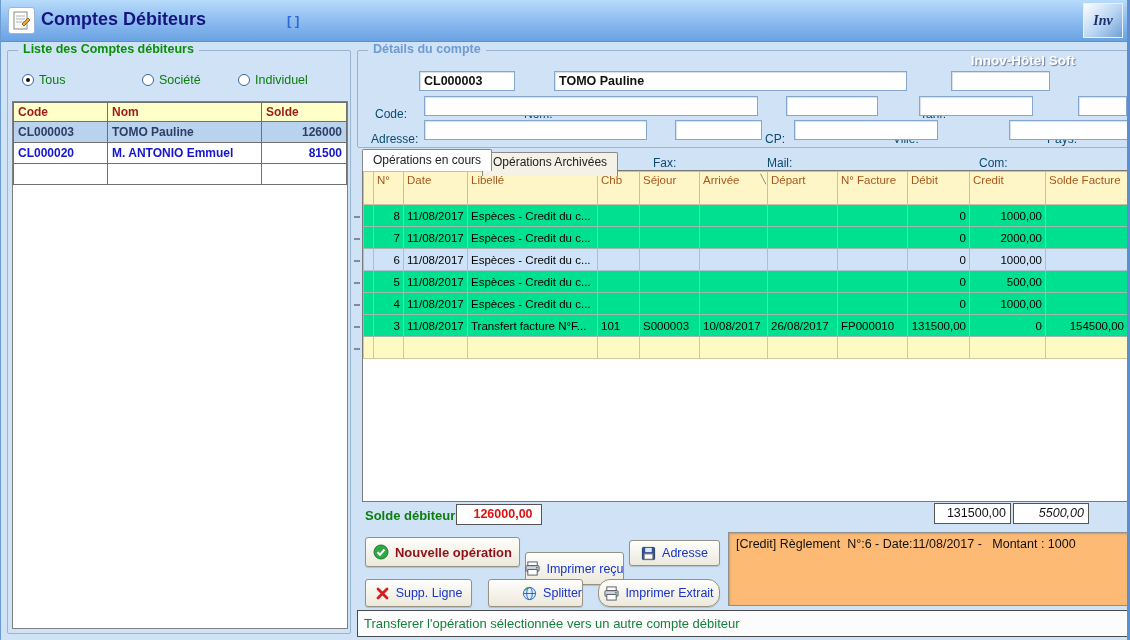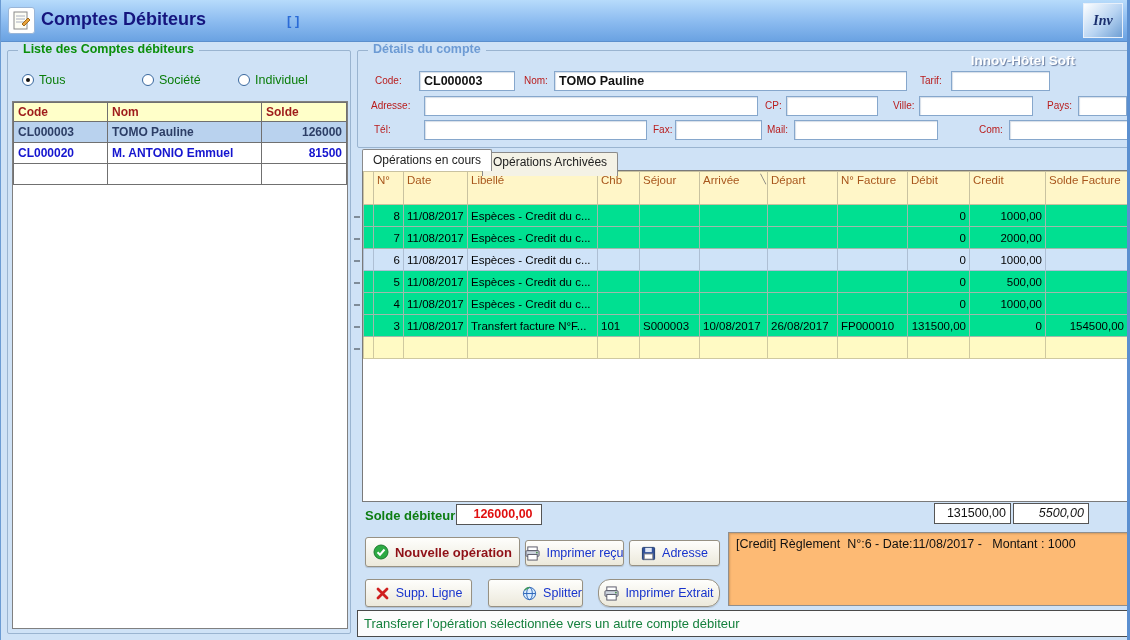--- a/index.html
+++ b/index.html
@@ -48,21 +48,21 @@
   table.clients{width:100%;border-collapse:collapse;table-layout:fixed;}
   table.clients th,table.clients td{border:1px solid #707070;height:21px;font-size:12px;
     padding:0 4px;overflow:hidden;white-space:nowrap;}
   table.clients thead th{background:#ffffc9;color:#9e1b1b;text-align:left;font-weight:bold;height:19px;}
   table.clients tbody td{color:#1515cf;font-weight:bold;background:#fff;}
   table.clients tbody tr.sel td{background:#b9d2ee;color:#2c3e66;}
   table.clients td.num{text-align:right;}
   table.clients tr.blank td{background:#fff;}
 
   
-  .dlabel{position:absolute;font-size:10px;color:#b91c1c;white-space:nowrap;}
+  .dlabel{position:absolute;font-size:12px;color:#0c4a6e;white-space:nowrap;margin-top:32px;}
   .dinput{position:absolute;height:20px;border:1px solid #86a7cc;background:#fff;font-size:12.5px;
     padding:0 4px;box-shadow:inset 1px 1px 1px rgba(90,120,160,.25);outline:none;
     font-family:"Liberation Sans",sans-serif;color:#111;}
   .dinput.bold{font-weight:bold;}
 
   
   .tabbar{position:absolute;left:361px;top:149px;height:23px;z-index:5;}
   .tab{position:absolute;height:24px;padding:0 10px;font-size:12px;line-height:19px;
     border:1px solid #8a8a8a;border-bottom:none;background:#f4f2e6;color:#222;
     border-radius:2px 2px 0 0;cursor:pointer;white-space:nowrap;}
@@ -96,21 +96,21 @@
     font-size:12.5px;text-align:right;line-height:19px;padding-right:4px;color:#111;}
   .tot1{left:933px;width:77px;}
   .tot2{left:1012px;width:76px;font-style:italic;}
 
   
   .btn{position:absolute;display:flex;align-items:center;justify-content:center;gap:6px;
     background:linear-gradient(180deg,#fefefc,#ece9db);border:1px solid #979183;border-radius:3px;
     font-size:12.5px;color:#1733cc;cursor:pointer;font-family:"Liberation Sans",sans-serif;
     box-shadow:0 1px 1px rgba(0,0,0,.15);white-space:nowrap;}
   .btn-nouvelle{left:364px;top:537px;width:155px;height:30px;color:#8f1016;font-weight:bold;font-size:13px;}
-  .btn-recu{left:524px;top:540px;width:99px;height:26px;}
+  .btn-recu{left:524px;top:552px;width:99px;height:33px;}
   .btn-archiver{left:628px;top:540px;width:91px;height:26px;}
   .btn-supp{left:364px;top:579px;width:107px;height:28px;}
   .btn-splitter{left:487px;top:579px;width:95px;height:28px;justify-content:flex-end;}
   .btn-extrait{left:597px;top:579px;width:122px;height:28px;border-radius:12px;}
   .btn .ic{display:inline-flex;flex:0 0 auto;}
 
   
   .infobox{position:absolute;left:727px;top:532px;width:401px;height:74px;background:#fdba74;
     border:1px solid #8f8f8f;box-shadow:inset 1px 1px 2px rgba(0,0,0,.18);padding:4px 7px;
     font-size:12.5px;color:#111;white-space:pre-wrap;}

